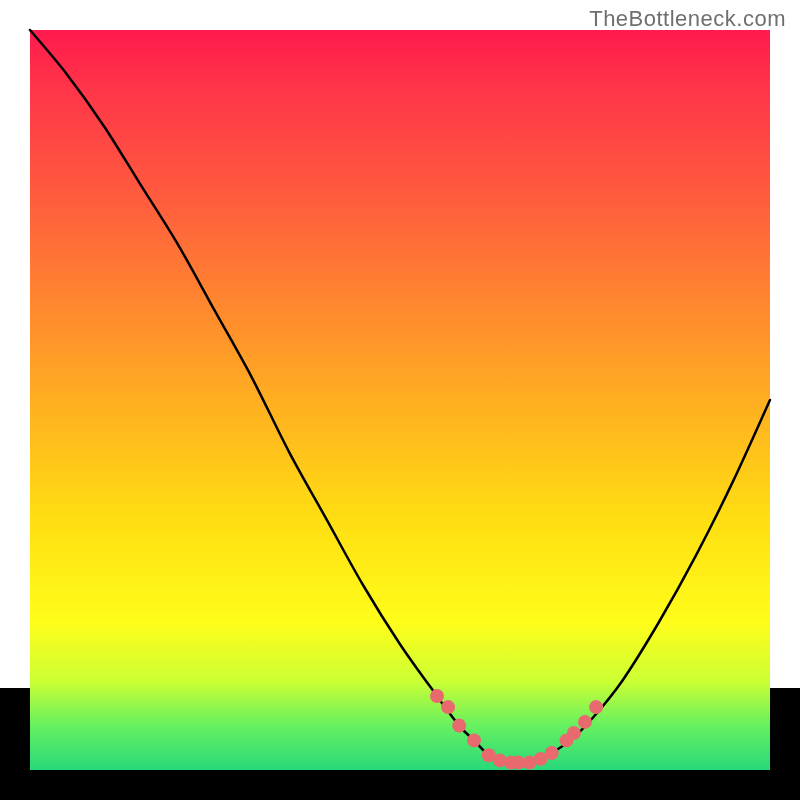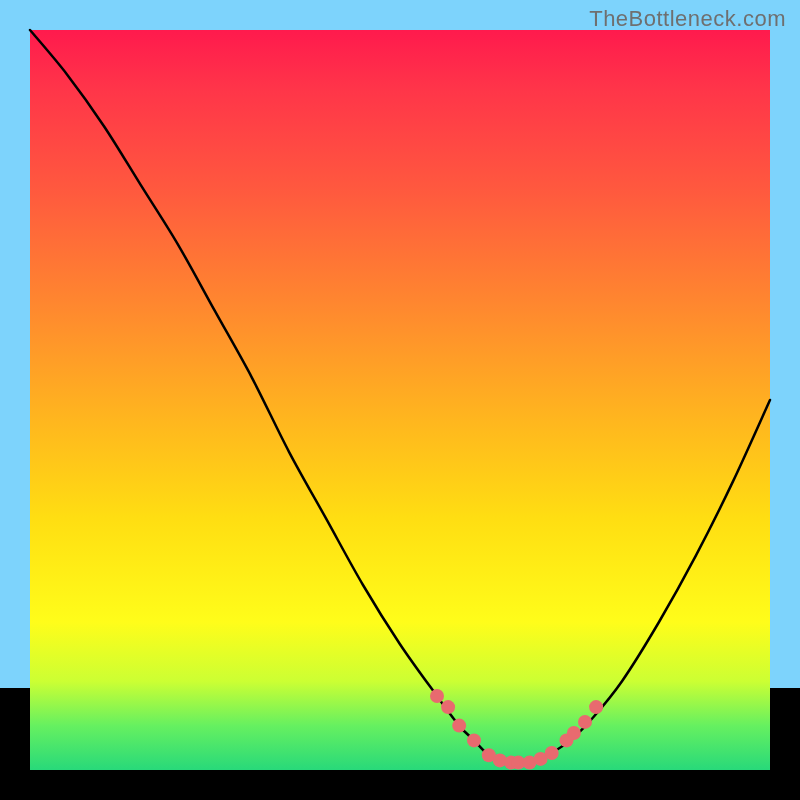--- a/index.html
+++ b/index.html
@@ -8,21 +8,21 @@
     width: 800px;
     height: 800px;
     background: #000;
     overflow: hidden;
     font-family: Arial, Helvetica, sans-serif;
   }
   .frame {
     position: relative;
     width: 800px;
     height: 688px;
-    background: #7dd3fc;
+    background: #ffffff;
   }
   .plot-area {
     position: absolute;
     left: 30px;
     top: 30px;
     width: 740px;
     height: 740px;
     
     background: linear-gradient(
       to bottom,

